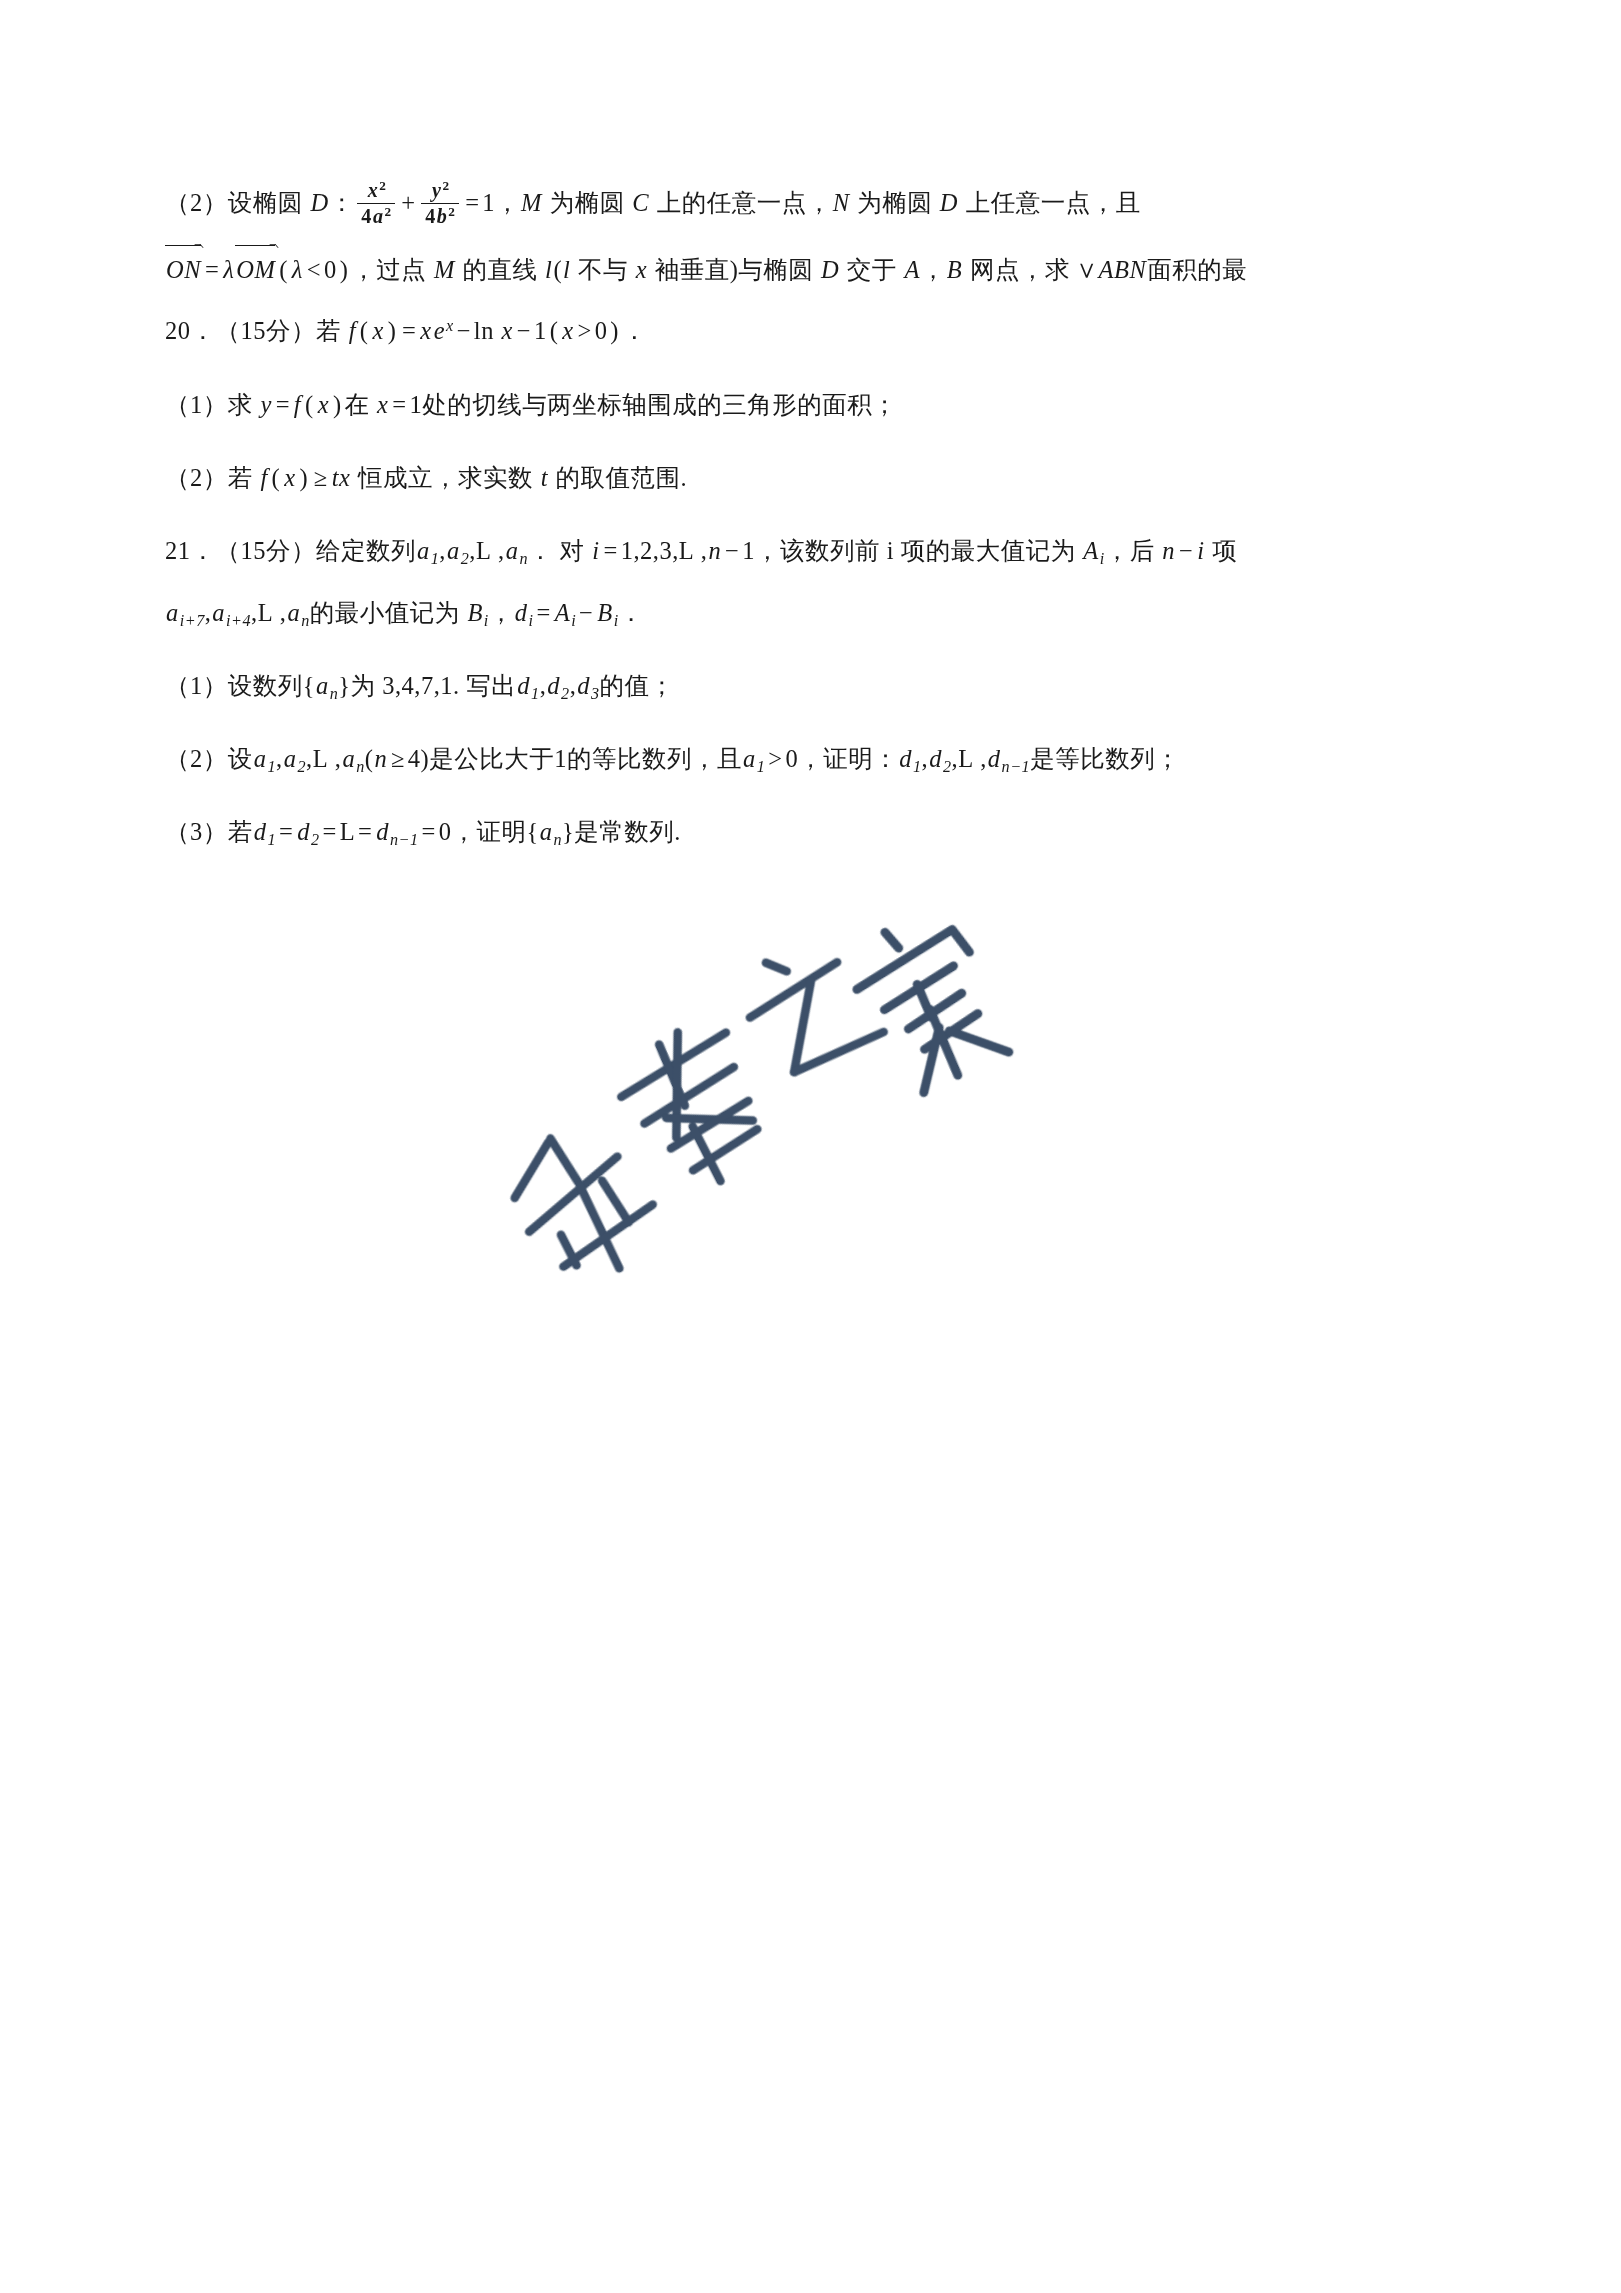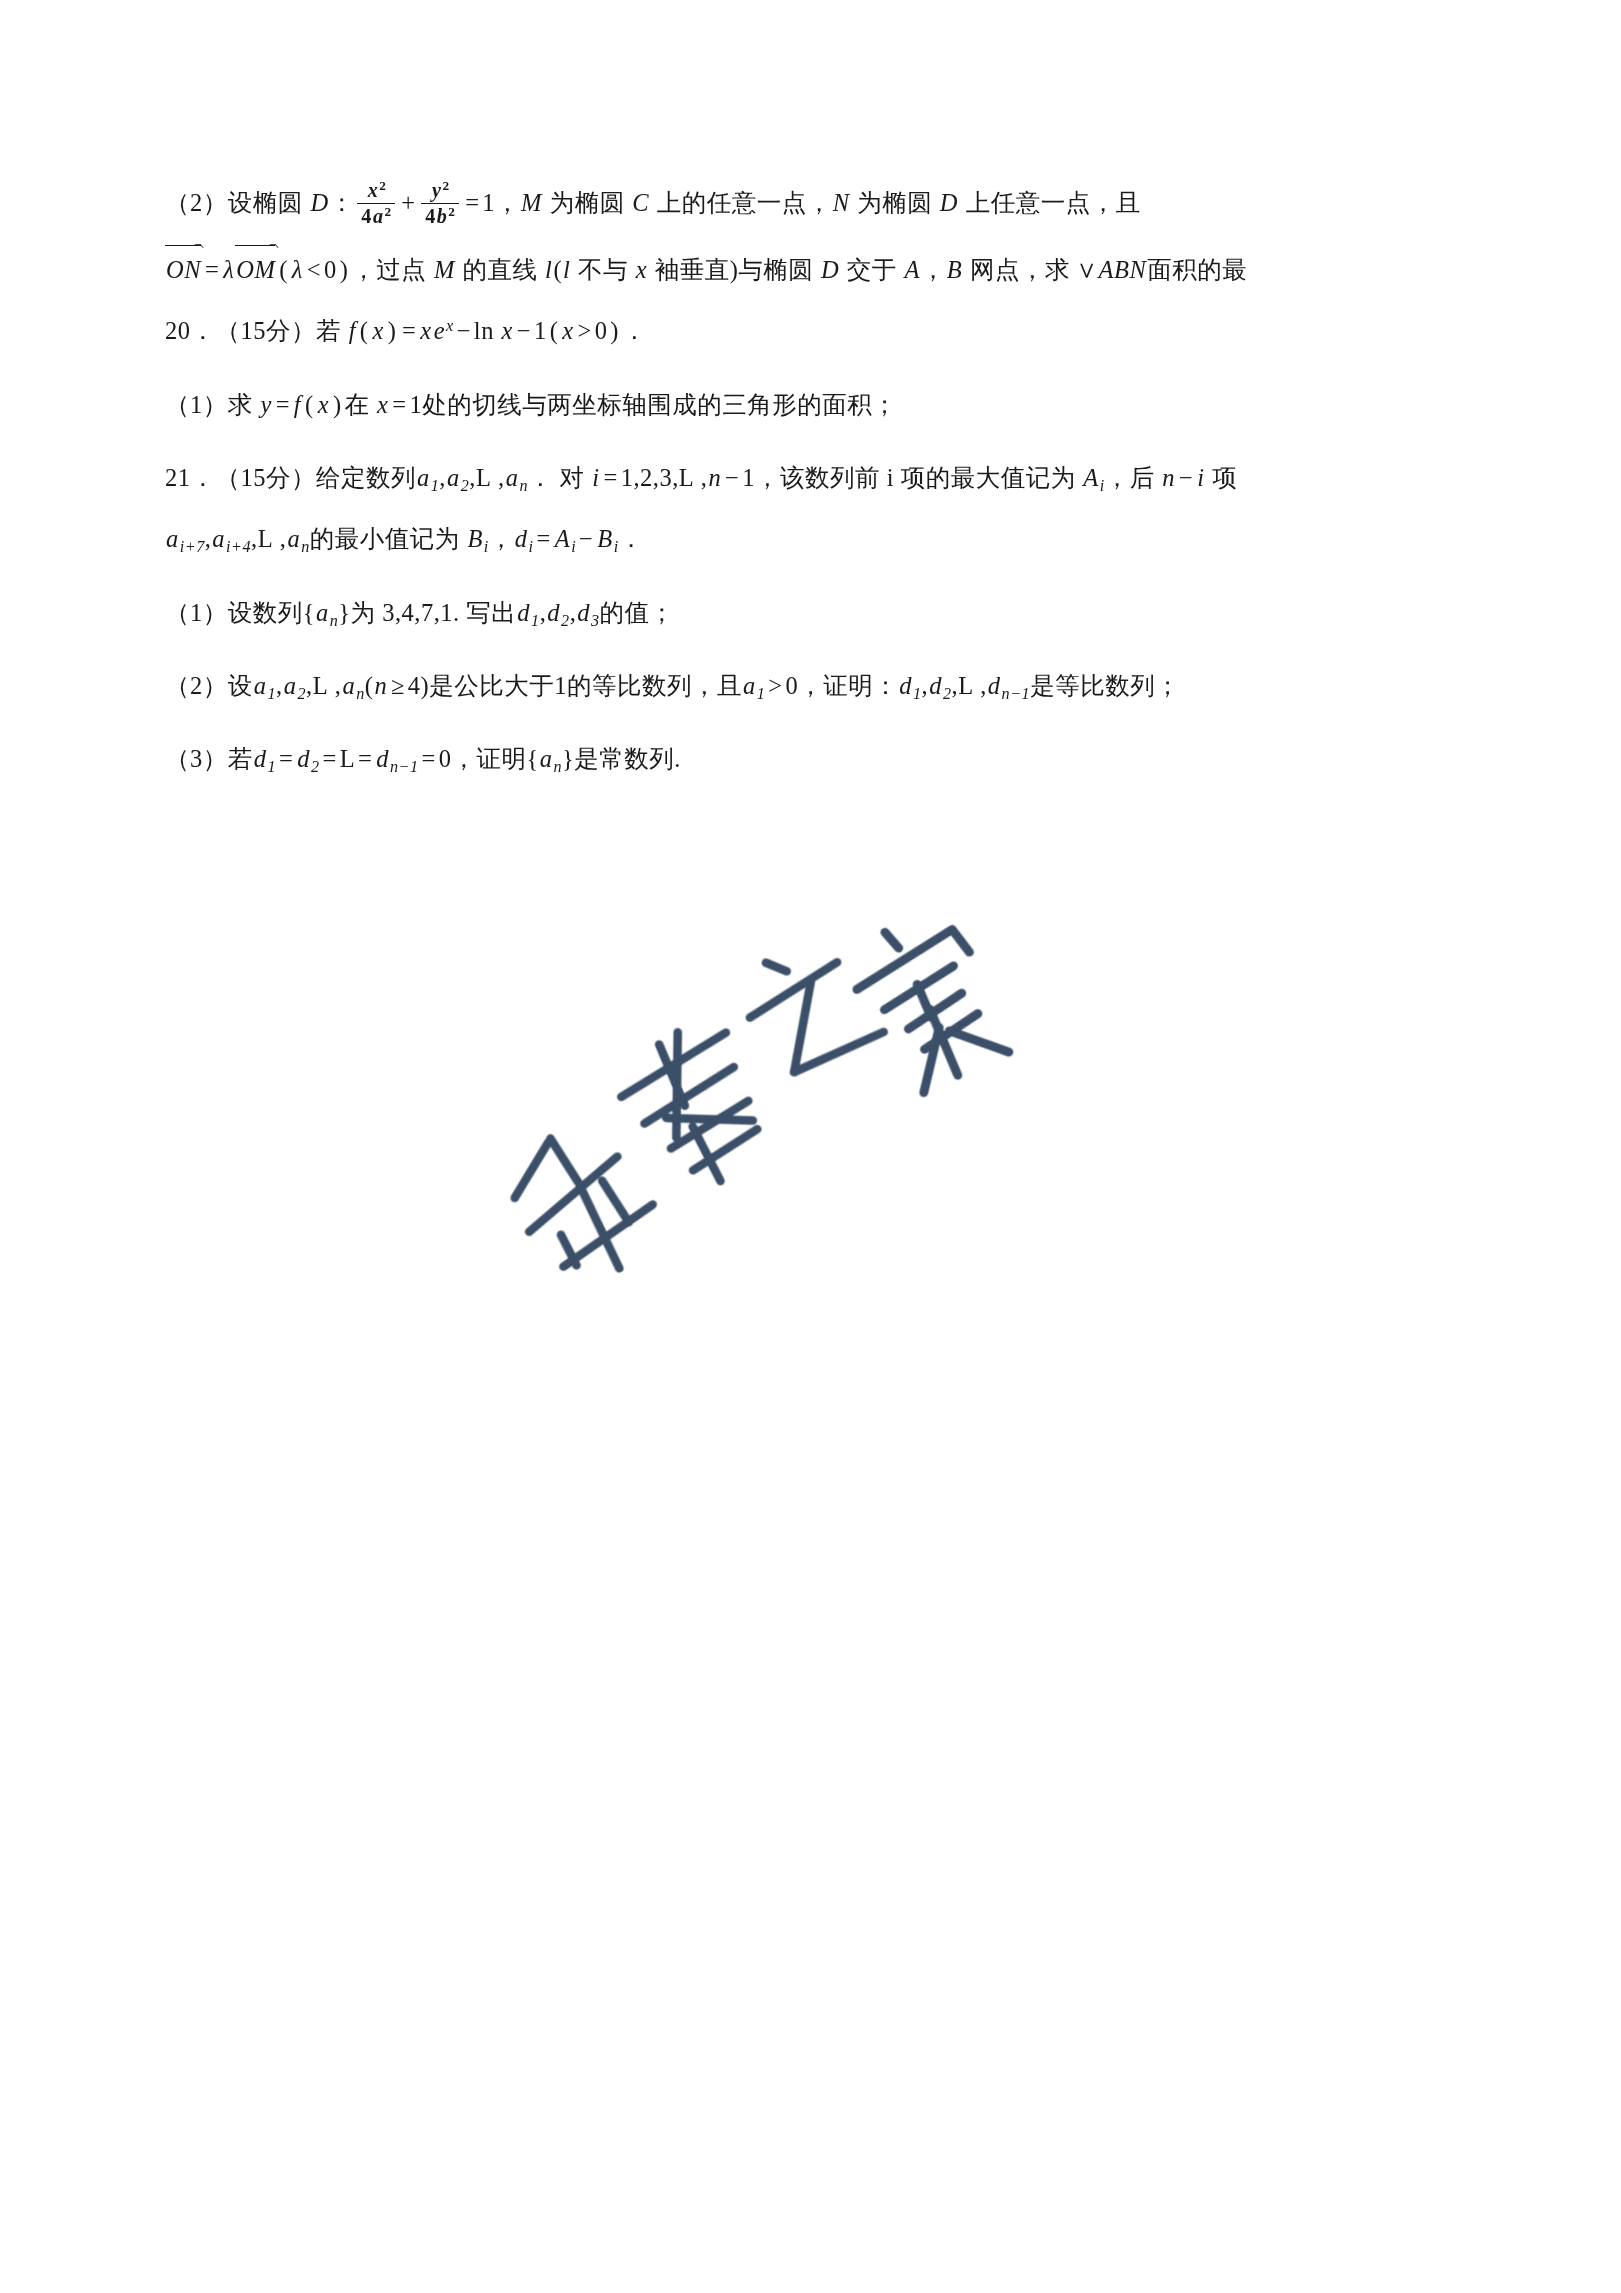--- a/index.html
+++ b/index.html
@@ -135,20 +135,23 @@
 
 
     <div class="para">
       20．（15分）若&nbsp;<span class="mi">f</span><span class="mo">(</span><span class="mi">x</span><span class="mo">)</span><span class="mo">=</span><span class="mi">x</span><span class="mi">e</span><sup>x</sup><span class="mo">−</span><span class="mn">ln</span>&nbsp;<span class="mi">x</span><span class="mo">−</span><span class="mn">1</span><span class="mo">(</span><span class="mi">x</span><span class="mo">&gt;</span><span class="mn">0</span><span class="mo">)</span>．
     </div>
 
     <div class="para">
       （1）求&nbsp;<span class="mi">y</span><span class="mo">=</span><span class="mi">f</span><span class="mo">(</span><span class="mi">x</span><span class="mo">)</span>在&nbsp;<span class="mi">x</span><span class="mo">=</span><span class="mn">1</span>处的切线与两坐标轴围成的三角形的面积；
     </div>
 
+    <div class="para">
+      （2）若&nbsp;<span class="mi">f</span><span class="mo">(</span><span class="mi">x</span><span class="mo">)</span><span class="mo">≥</span><span class="mi">tx</span>&nbsp;恒成立，求实数&nbsp;<span class="mi">t</span>&nbsp;的取值范围.
+    </div>
 
     <div class="para tight">
       21．（15分）给定数列<span class="mi">a</span><sub>1</sub>,<span class="mi">a</span><sub>2</sub>,L&nbsp;,<span class="mi">a</span><sub>n</sub>．&nbsp;对&nbsp;<span class="mi">i</span><span class="mo">=</span><span class="mn">1,2,3,</span>L&nbsp;,<span class="mi">n</span><span class="mo">−</span><span class="mn">1</span>，该数列前&nbsp;i&nbsp;项的最大值记为&nbsp;<span class="mi">A</span><sub>i</sub>，后&nbsp;<span class="mi">n</span><span class="mo">−</span><span class="mi">i</span>&nbsp;项
     </div>
 
     <div class="para">
       <span class="mi">a</span><sub>i+7</sub>,<span class="mi">a</span><sub>i+4</sub>,L&nbsp;,<span class="mi">a</span><sub>n</sub>的最小值记为&nbsp;<span class="mi">B</span><sub>i</sub>，<span class="mi">d</span><sub>i</sub><span class="mo">=</span><span class="mi">A</span><sub>i</sub><span class="mo">−</span><span class="mi">B</span><sub>i</sub>．
     </div>
 
     <div class="para">

